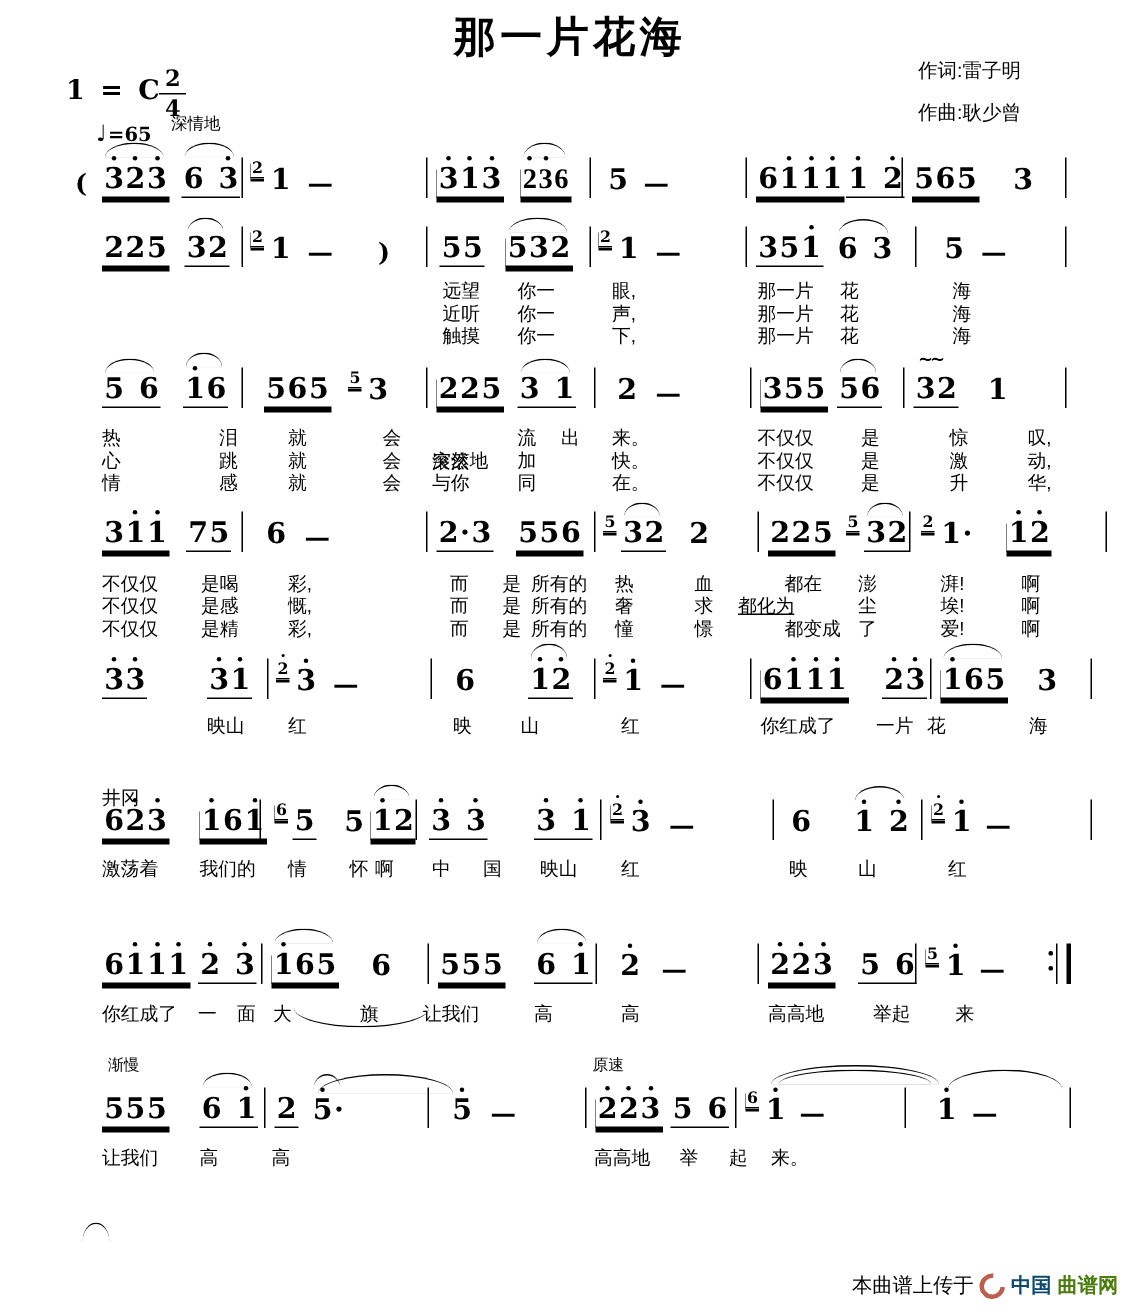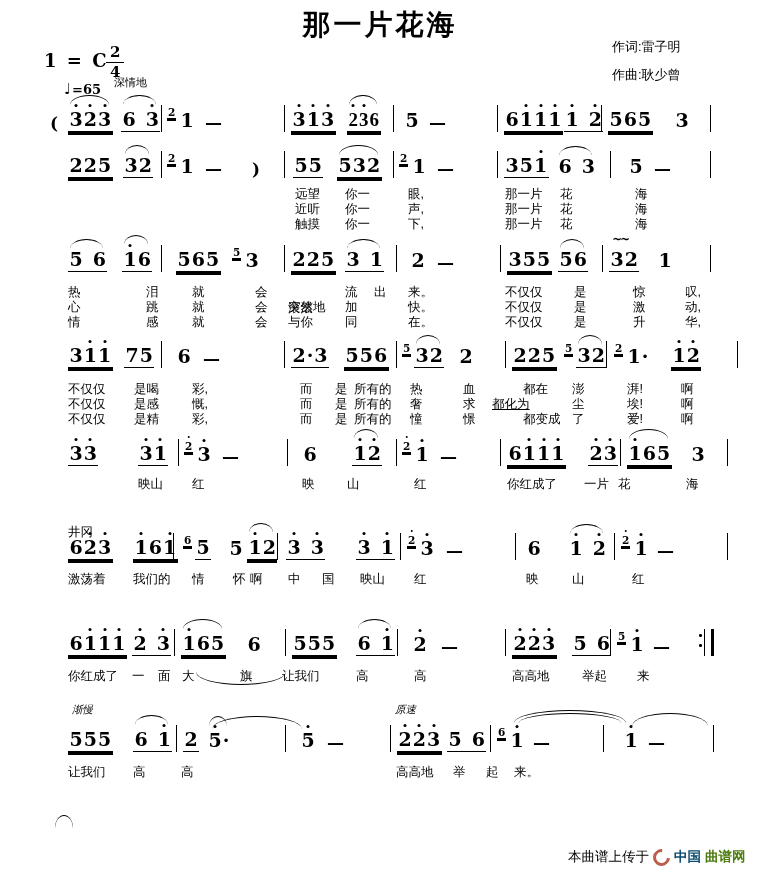--- a/index.html
+++ b/index.html
@@ -38,21 +38,21 @@
     width:2.5px;height:2.5px;border-radius:50%;background:#000;}
   .bar{position:absolute;bottom:0;width:1.4px;height:27px;background:#000;}
   .bar.final{width:6px;background:transparent;border-left:1.4px solid #000;border-right:2.6px solid #000;height:29px;}
   .bar.repeat{width:6px;background:transparent;border-left:1.4px solid #000;border-right:3px solid #000;}
   .bar.repeat .rdots{position:absolute;left:-6px;top:5px;width:2.5px;height:2.5px;border-radius:50%;
     background:#000;box-shadow:0 10px 0 #000;}
   .sarc{position:absolute;height:12px;border-top:1.5px solid #000;border-radius:50% 50% 0 0/100% 100% 0 0;}
   .sarc.double::after{content:"";position:absolute;left:5px;right:5px;top:2px;height:9px;
     border-top:1.5px solid #000;border-radius:50% 50% 0 0/100% 100% 0 0;}
   .sarc.flip{border-top:none;border-bottom:1.5px solid #000;border-radius:0 0 50% 50%/0 0 100% 100%;}
-  .lbl{position:absolute;font-size:10.5px;white-space:nowrap;font-style:italic;}
+  .lbl{position:absolute;font-size:10.5px;white-space:nowrap;}
   .lyr{position:absolute;font-size:12.5px;white-space:nowrap;}
   .footer{position:absolute;left:568px;top:848px;display:flex;align-items:center;gap:4px;font-size:13.5px;white-space:nowrap;}
   .logo-c{display:inline-block;width:11px;height:11px;border:3px solid #bc5f4e;border-right-color:transparent;
     border-radius:50%;transform:rotate(-40deg);}
   .site-bold{font-weight:bold;color:#0c4a6e;}
   .site-light{font-weight:bold;color:#4d7c0f;}
 </style>
 </head>
 <body>
 

